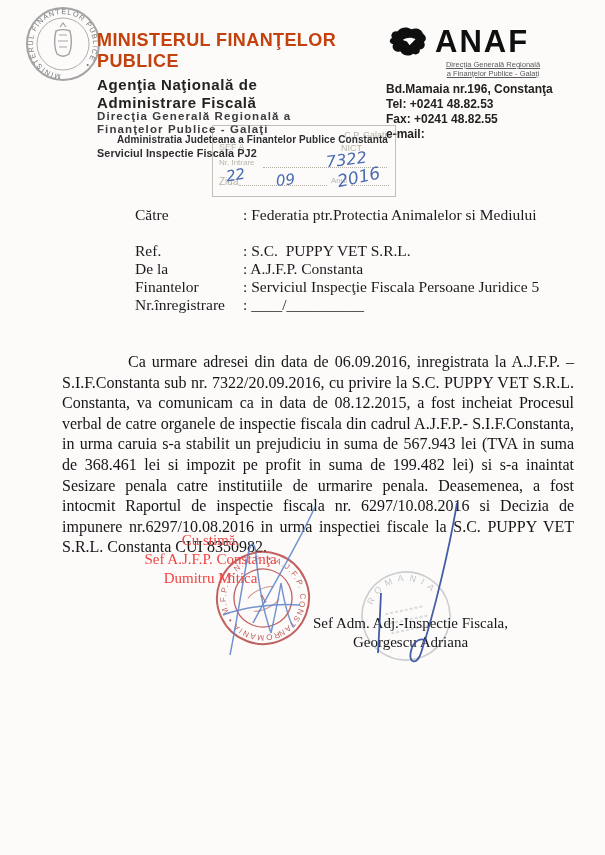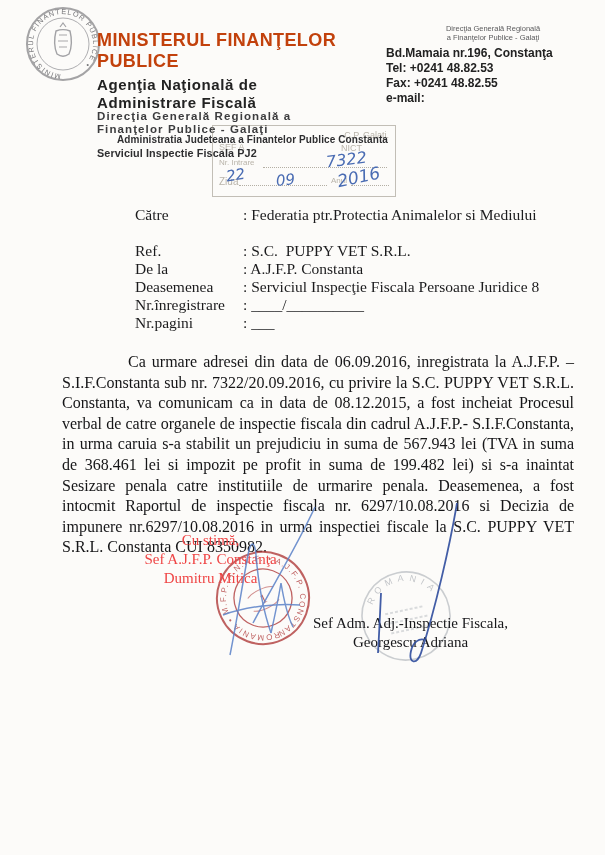--- a/index.html
+++ b/index.html
@@ -26,21 +26,21 @@
     color:#2e2e30;letter-spacing:.1px;z-index:3;margin-left:20px;}
   .service-line{left:97px;top:147px;width:300px;font-size:10.8px;font-weight:bold;
     color:#2e2e30;letter-spacing:.1px;z-index:3;}
 
   
   .anaf-block{left:386px;top:24px;width:214px;}
   .anaf-row{display:flex;align-items:center;gap:5px;}
   .anaf-word{font-size:31px;font-weight:bold;letter-spacing:2px;color:#0f0f10;
     font-family:"Liberation Sans", sans-serif;}
   .anaf-sub{margin:1px 0 4px 52px;font-size:7.5px;line-height:8.5px;color:#5a5a5c;
-    text-align:center;width:110px;font-family:"Liberation Sans", sans-serif;}
+    text-align:center;width:110px;font-family:"Liberation Sans", sans-serif;text-decoration:underline;}
   .contact{font-size:12px;font-weight:bold;line-height:15px;color:#222;
     font-family:"Liberation Sans", sans-serif;}
 
   
   .regbox{left:212px;top:125px;width:182px;height:70px;
     border:1px solid rgba(145,140,128,.55);z-index:2;background:transparent;}
   .regfaint{position:absolute;color:#b9b4aa;font-size:9px;
     font-family:"Liberation Sans", sans-serif;white-space:nowrap;}
   .dotline{position:absolute;border-bottom:1px dotted #b4afa4;height:1px;}
   .hand{position:absolute;color:#4a6cb3;font-style:italic;
@@ -85,20 +85,29 @@
   </svg>
 
   <div class="abs sans ministry-title">MINISTERUL FINANŢELOR PUBLICE</div>
   <div class="abs sans agency-title">Agenţia Naţională de Administrare Fiscală</div>
   <div class="abs sans dir-line" style="top:110px">Direcţia Generală Regională a</div>
   <div class="abs sans dir-line" style="top:123px">Finanţelor Publice - Galaţi</div>
   <div class="abs sans admin-line">Administratia Judeteana a Finantelor Publice Constanta</div>
   <div class="abs sans service-line">Serviciul Inspectie Fiscala PJ2</div>
 
   <div class="abs anaf-block">
+    <div class="anaf-row">
+      <svg width="44" height="34" viewBox="0 0 40 32">
+        <path d="M 5,12 C 3,9 6,5 10,6 C 13,2 19,1 23,4 C 28,2 33,4 34,8 C 37,10 38,14 35,16
+                 C 37,19 35,23 31,23 C 32,26 28,29 25,27 C 21,30 15,29 13,25 C 8,26 4,22 6,18
+                 C 2,17 2,14 5,12 Z" fill="#0f0f10"></path>
+        <path d="M 15,14 C 19,11.5 24,11.5 27,13.5 L 21.5,19 L 19,15.5 Z" fill="#fcfbf9"></path>
+      </svg>
+      <span class="anaf-word">ANAF</span>
+    </div>
     <div class="anaf-sub">
       <div>Direcţia Generală Regională</div>
       <div>a Finanţelor Publice - Galaţi</div>
     </div>
     <div class="contact">Bd.Mamaia nr.196, Constanţa</div>
     <div class="contact">Tel:  +0241 48.82.53</div>
     <div class="contact">Fax: +0241 48.82.55</div>
     <div class="contact">e-mail:</div>
   </div>
 
@@ -124,30 +133,26 @@
   </div>
   <div class="addr-row" style="top:242px">
     <span class="addr-label">Ref.</span>
     <span class="addr-value">: S.C.  PUPPY VET S.R.L.</span>
   </div>
   <div class="addr-row" style="top:260px">
     <span class="addr-label">De la</span>
     <span class="addr-value">: A.J.F.P. Constanta</span>
   </div>
   <div class="addr-row" style="top:278px">
-    <span class="addr-label">Deasemenea</span>
-    <span class="addr-value">: Serviciul Inspecţie Fiscala Persoane Juridice 8</span>
+    <span class="addr-label">Finantelor</span>
+    <span class="addr-value">: Serviciul Inspecţie Fiscala Persoane Juridice 5</span>
   </div>
   <div class="addr-row" style="top:296px">
     <span class="addr-label">Nr.înregistrare</span>
     <span class="addr-value">: ____/__________</span>
-  </div>
-  <div class="addr-row" style="top:314px">
-    <span class="addr-label">Nr.pagini</span>
-    <span class="addr-value">: ___</span>
   </div>
 
   <div class="abs body-par">Ca urmare adresei din data de 06.09.2016, inregistrata la A.J.F.P. – S.I.F.Constanta sub nr. 7322/20.09.2016, cu privire la S.C. PUPPY VET S.R.L. Constanta,  va comunicam ca in data de 08.12.2015, a fost incheiat Procesul verbal de catre organele de inspectie fiscala din cadrul A.J.F.P.- S.I.F.Constanta, in urma caruia s-a stabilit un prejudiciu in suma de 567.943 lei (TVA in suma de 368.461 lei si impozit pe profit in suma de 199.482 lei) si s-a inaintat Sesizare penala catre institutiile de urmarire penala. Deasemenea, a fost intocmit Raportul de inspectie fiscala nr. 6297/10.08.2016 si Decizia de impunere nr.6297/10.08.2016 in urma inspectiei fiscale  la S.C. PUPPY VET S.R.L. Constanta CUI 8350982.</div>
 
   <svg class="abs stamp-svg" style="left:213px;top:548px;" width="100" height="100" viewBox="0 0 100 100">
     <g opacity=".8" transform="rotate(-25 50 50)">
       <circle cx="50" cy="50" r="46" fill="none" stroke="#b03c3c" stroke-width="2"></circle>
       <circle cx="50" cy="50" r="29" fill="none" stroke="#b03c3c" stroke-width="1.3"></circle>
       <defs>
           <path id="redring" d="M 50,87 A 37,37 0 1,1 50.01,87"></path>

